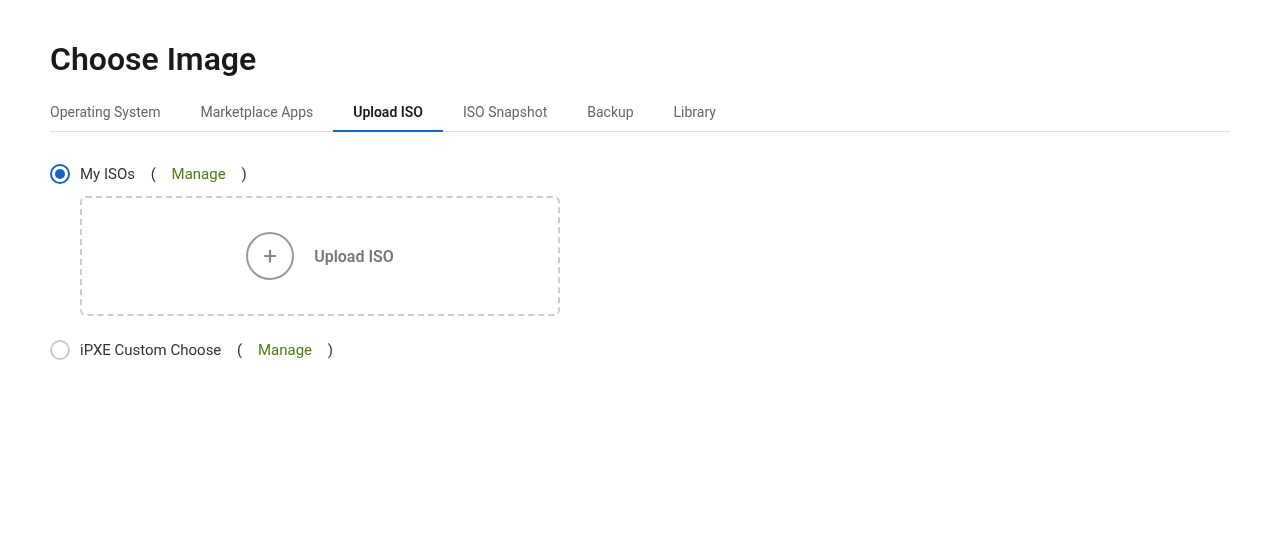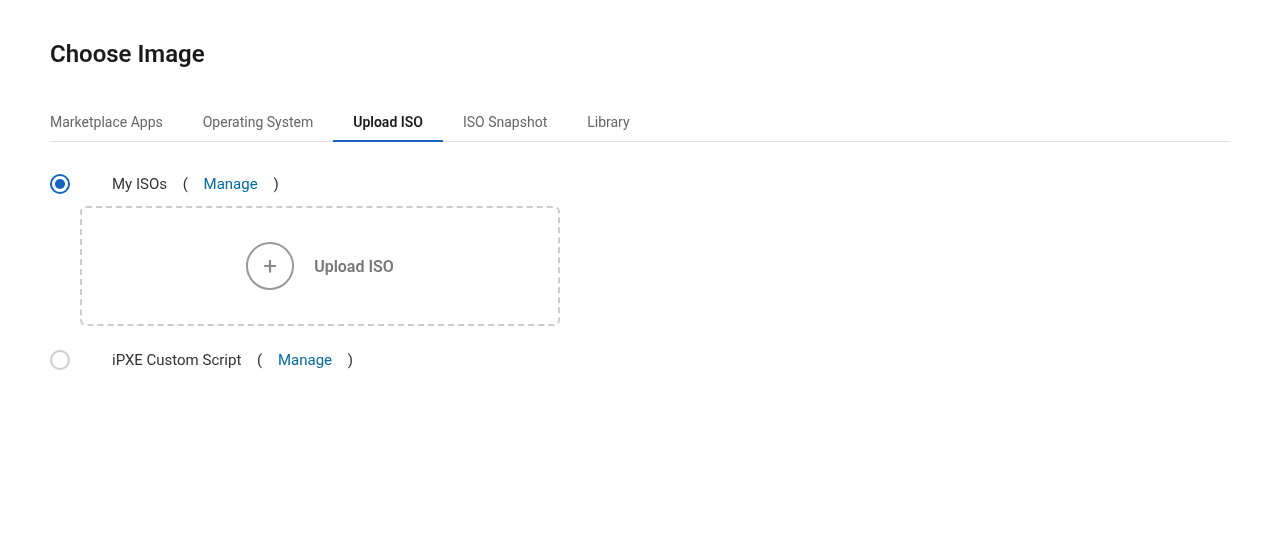--- a/index.html
+++ b/index.html
@@ -11,24 +11,24 @@
     body {
       font-family: -apple-system, BlinkMacSystemFont, 'Segoe UI', Roboto, sans-serif;
       background: #ffffff;
       color: #333;
       width: 1280px;
       min-height: 537px;
       padding: 40px 50px;
     }
 
     .page-title {
-      font-size: 24px;
+      font-size: 32px;
       font-weight: 600;
       color: #1a1a1a;
-      margin-bottom: 36px;
+      margin-bottom: 16px;
     }
 
     .tabs {
       display: flex;
       align-items: center;
       gap: 0;
       border-bottom: 1px solid #e0e0e0;
       margin-bottom: 32px;
     }
 
@@ -89,25 +89,24 @@
       border-radius: 50%;
       background: #1565c0;
     }
 
     .radio-label {
       font-size: 15px;
       color: #333;
       display: flex;
       align-items: flex-start;
       gap: 6px;
-      margin-left: 32px;
     }
 
     .manage-link {
-      color: #0369a1;
+      color: #4d7c0f;
       cursor: pointer;
       text-decoration: none;
     }
 
     .upload-box {
       border: 2px dashed #ccc;
       border-radius: 6px;
       width: 480px;
       height: 120px;
       display: flex;
@@ -158,24 +157,25 @@
       cursor: pointer;
       flex-shrink: 0;
     }
   </style>
 </head>
 <body>
 
 <h1 class="page-title">Choose Image</h1>
 
 <nav class="tabs">
+  <span class="tab-item">Operating System</span>
   <span class="tab-item">Marketplace Apps</span>
-  <span class="tab-item">Operating System</span>
   <span class="tab-item active">Upload ISO</span>
   <span class="tab-item">ISO Snapshot</span>
+  <span class="tab-item">Backup</span>
   <span class="tab-item">Library</span>
 </nav>
 
 <div class="radio-group">
 
   <div>
     <div class="radio-row">
       <div class="radio-circle selected"></div>
       <span class="radio-label">
         <span>My ISOs</span>
@@ -193,21 +193,21 @@
         <span>+</span>
       </div>
       <span class="upload-label">Upload ISO</span>
     </div>
   </div>
 
 
   <div class="radio-row">
     <div class="radio-circle"></div>
     <span class="radio-label">
-      <span>iPXE Custom Script</span>
+      <span>iPXE Custom Choose</span>
       <span>&nbsp;</span>
       <span>(</span>
       <span>&nbsp;</span>
       <a class="manage-link">Manage</a>
       <span>&nbsp;</span>
       <span>)</span>
     </span>
   </div>
 
 </div>

